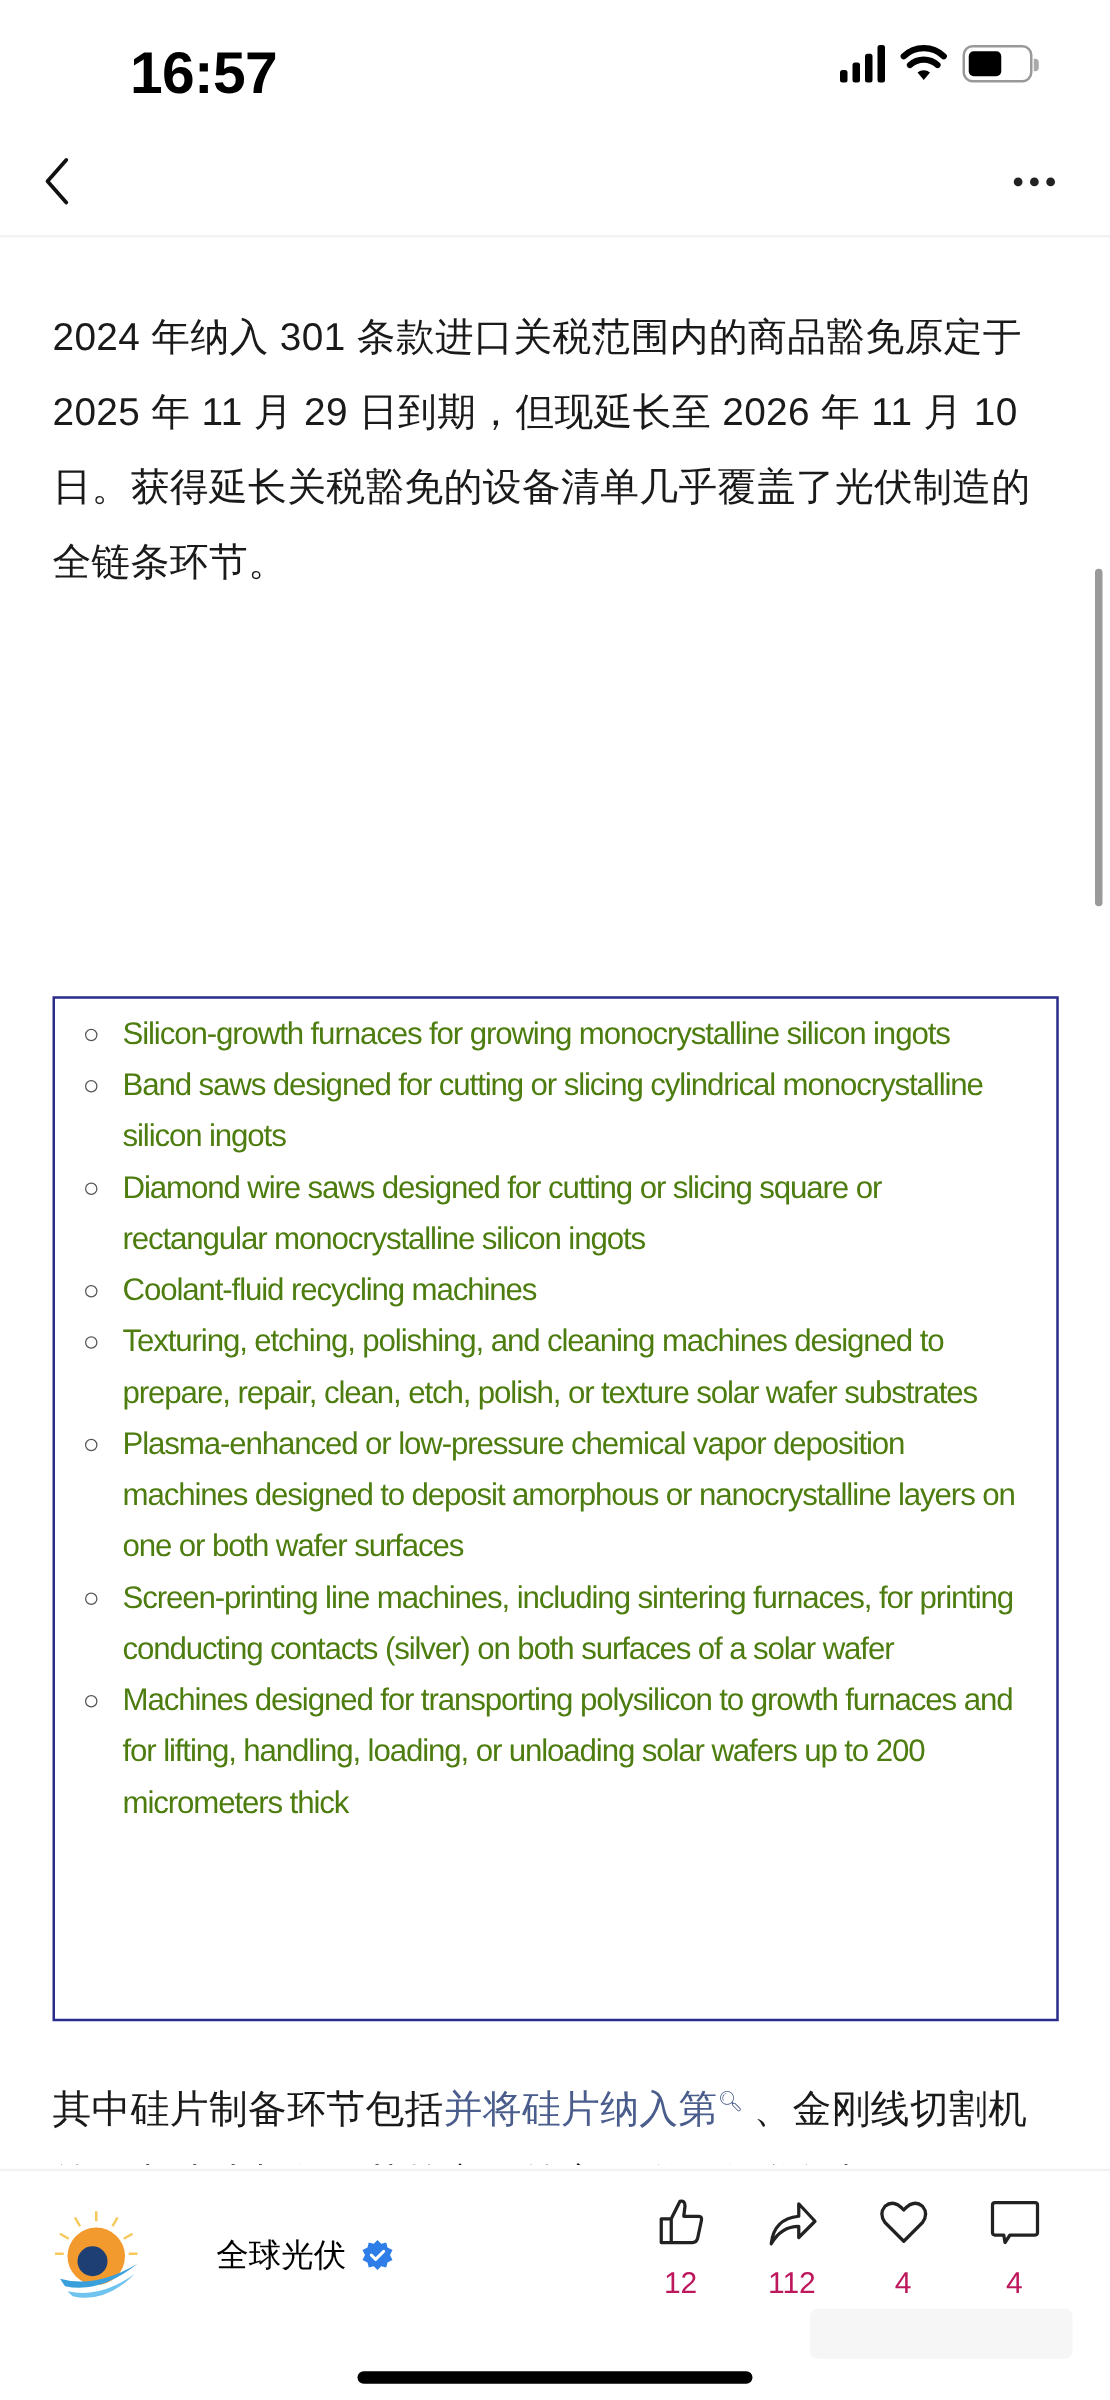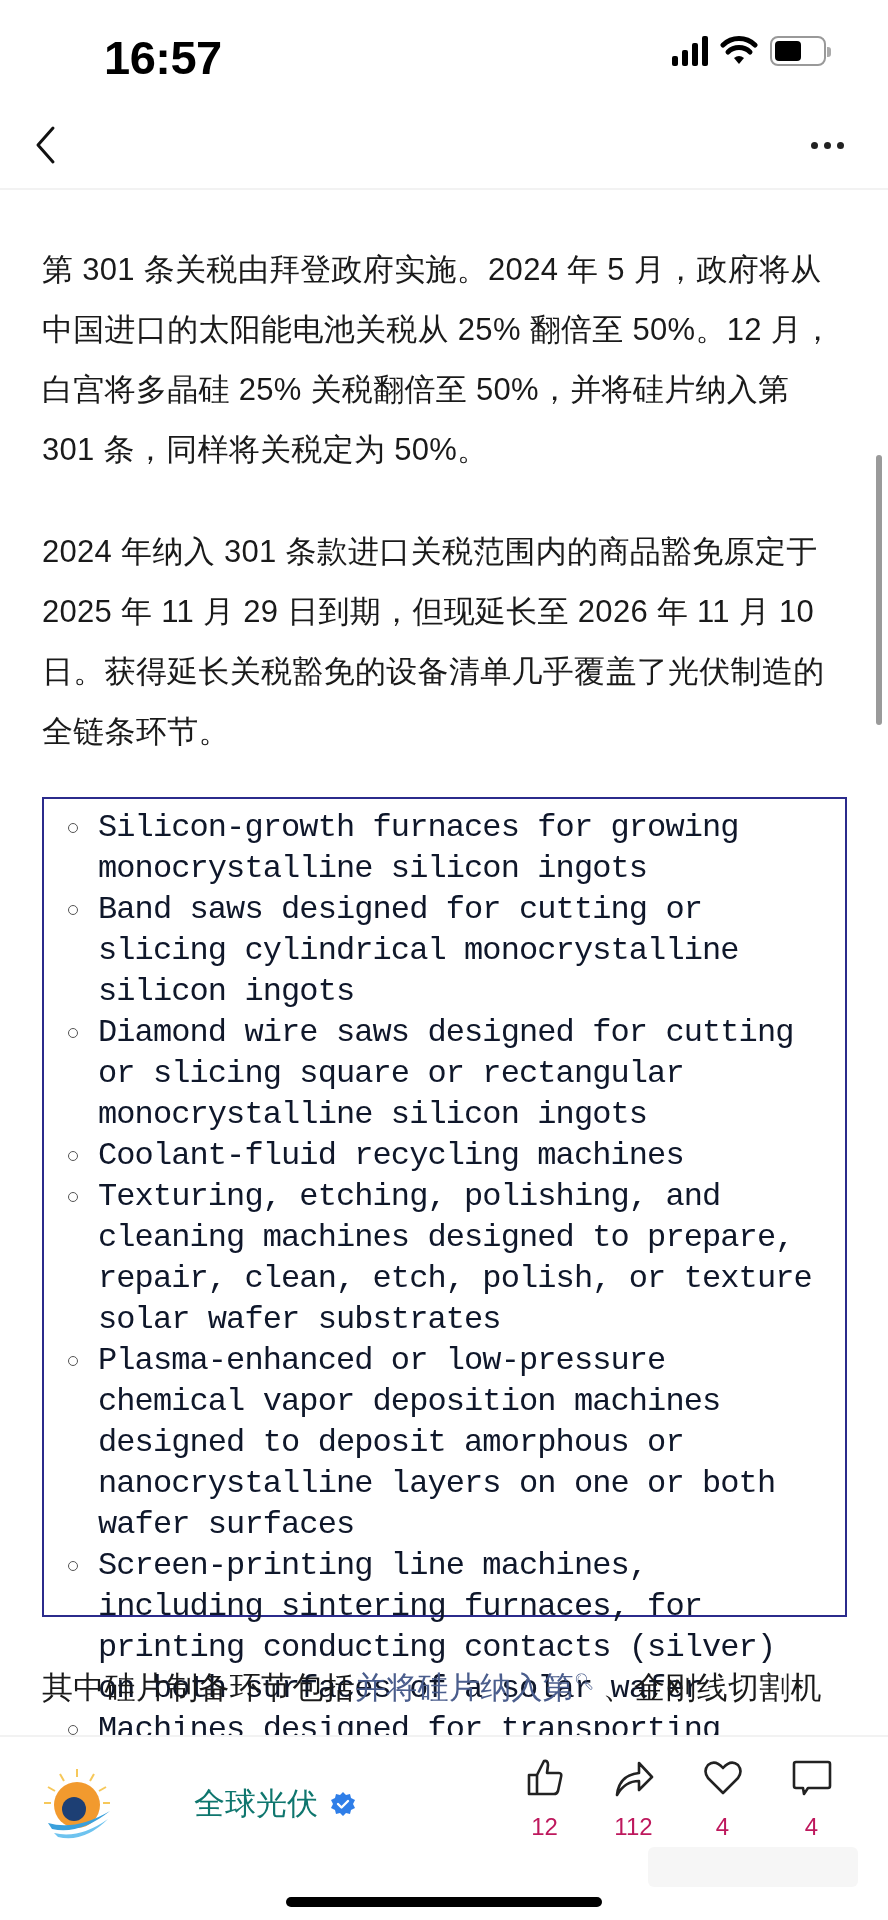--- a/index.html
+++ b/index.html
@@ -22,35 +22,35 @@
   .more-btn { position: absolute; right: 36px; top: 30px; width: 50px; height: 30px; display: flex; gap: 6px; align-items: center; justify-content: center; }
   .more-btn span { width: 7px; height: 7px; background: #222; border-radius: 50%; display: block; }
 
   
   .article { position: absolute; top: 240px; left: 42px; width: 808px; }
   .para { font-size: 31px; line-height: 60px; color: #1a1a1a; letter-spacing: 0.3px; }
   .para + .para { margin-top: 42px; }
 
   .equip-box { position: absolute; top: 797px; left: 42px; width: 805px; height: 820px; border: 2px solid #2b2b8c; padding: 8px 20px 0 14px; }
   .equip-list { list-style: none; }
-  .equip-item { position: relative; padding-left: 40px; font-size: 32px; line-height: 41px; color: #0f172a; font-family: Liberation Mono, monospace; letter-spacing: -0.9px; }
+  .equip-item { position: relative; padding-left: 40px; font-size: 25px; line-height: 41px; color: #4d7c0f; font-family: Liberation Sans, sans-serif; letter-spacing: -0.9px; }
   .equip-item::before { content: ""; position: absolute; left: 10px; top: 16px; width: 8px; height: 8px; border: 1.5px solid #555; border-radius: 50%; }
 
   .para-bottom { position: absolute; top: 1652px; left: 42px; width: 820px; font-size: 31px; line-height: 60px; color: #1a1a1a; height: 80px; overflow: hidden; letter-spacing: 0.3px; }
   .link { color: #4a5d8c; }
   .search-icon-sup { display: inline-block; font-size: 16px; vertical-align: super; color: #4a5d8c; margin-right: 8px; }
 
   
   .scrollbar { position: absolute; right: 6px; top: 455px; width: 6px; height: 270px; background: #9a9a9a; border-radius: 3px; }
 
   
   .bottom-bar { position: absolute; top: 1735px; left: 0; width: 888px; height: 185px; background: #ffffff; border-top: 2px solid #f2f2f2; }
   .author { position: absolute; left: 40px; top: 30px; display: flex; align-items: center; }
   .avatar { width: 74px; height: 74px; position: relative; }
-  .author-name { font-size: 31px; margin-left: 80px; color: #0f766e; }
+  .author-name { font-size: 26px; margin-left: 59px; color: #000000; }
   .verified { margin-left: 12px; width: 26px; height: 26px; }
   .actions { position: absolute; left: 500px; top: 20px; display: flex; }
   .action { width: 89px; display: flex; flex-direction: column; align-items: center; }
   .action svg { width: 42px; height: 42px; }
   .action-count { font-size: 24px; color: #be185d; margin-top: 14px; }
   .home-indicator { position: absolute; left: 286px; top: 160px; width: 316px; height: 10px; background: #000; border-radius: 5px; }
   .watermark { position: absolute; right: 30px; top: 110px; width: 210px; height: 40px; opacity: 0.08; background: #888; border-radius: 6px; }
 </style>
 </head>
 <body>
@@ -82,21 +82,20 @@
     </svg>
   </div>
   <div class="more-btn">
     <span></span>
       <span></span>
       <span></span>
   </div>
 </div>
 
 <div class="article">
-  <p class="para">第 301 条关税由拜登政府实施。2024 年 5 月，政府将从中国进口的太阳能电池关税从 25% 翻倍至 50%。12 月，白宫将多晶硅 25% 关税翻倍至 50%，并将硅片纳入第 301 条，同样将关税定为 50%。</p>
   <p class="para">2024 年纳入 301 条款进口关税范围内的商品豁免原定于 2025 年 11 月 29 日到期，但现延长至 2026 年 11 月 10 日。获得延长关税豁免的设备清单几乎覆盖了光伏制造的全链条环节。</p>
 </div>
 
 <div class="equip-box">
   <ul class="equip-list">
     <li class="equip-item">Silicon-growth furnaces for growing monocrystalline silicon ingots</li>
     <li class="equip-item">Band saws designed for cutting or slicing cylindrical monocrystalline silicon ingots</li>
     <li class="equip-item">Diamond wire saws designed for cutting or slicing square or rectangular monocrystalline silicon ingots</li>
     <li class="equip-item">Coolant-fluid recycling machines</li>
     <li class="equip-item">Texturing, etching, polishing, and cleaning machines designed to prepare, repair, clean, etch, polish, or texture solar wafer substrates</li>

